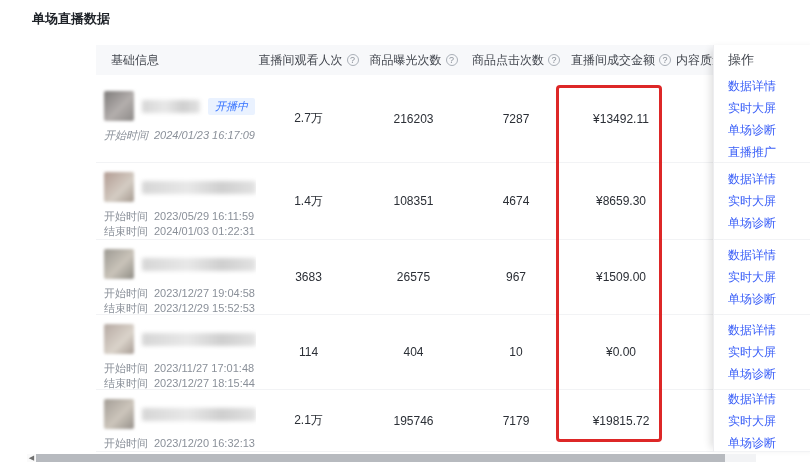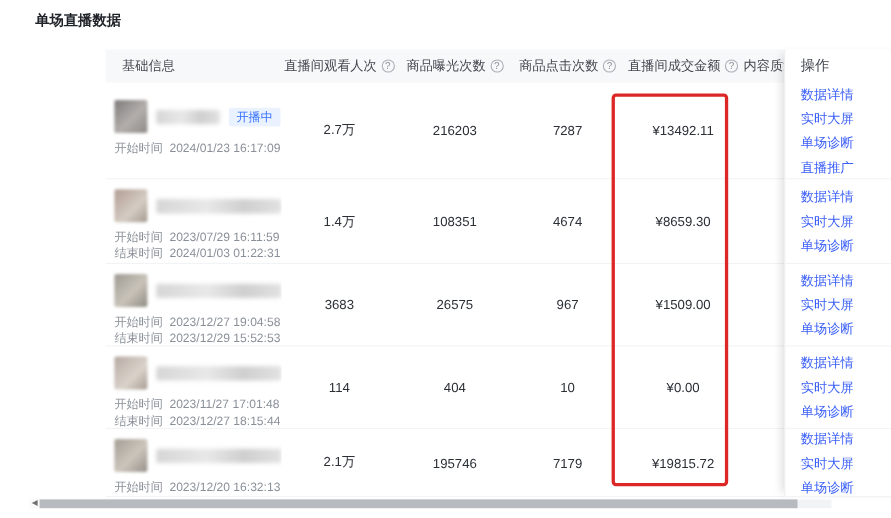--- a/index.html
+++ b/index.html
@@ -20,21 +20,21 @@
   .c-gmv   { width:110px; }
   .c-quality { flex:1; overflow:hidden; }
   .info { display:inline-block; width:12px; height:12px; border:1px solid #aab0b8; border-radius:50%;
           font-size:9px; line-height:10px; text-align:center; color:#8a9099; margin-left:4px; flex-shrink:0; cursor:pointer; }
   .info::after { content:"?"; }
 
   .row { display:flex; border-bottom:1px solid #f2f3f5; position:relative; }
   .h-r1 { height:88px; } .h-r2 { height:77px; } .h-r3 { height:75px; } .h-r4 { height:75px; } .h-r5 { height:62px; }
   .cell { display:flex; align-items:center; justify-content:center; font-size:12px; color:#2b2f36; }
   .basic { display:block; padding:9px 0 0 8px; overflow:hidden; }
-  .row.h-r1 .basic { padding-top:16px; }
+  .row.h-r1 .basic { padding-top:16px;font-style:italic; }
   .line1 { display:flex; align-items:center; gap:8px; }
   .thumb { width:30px; height:30px; border-radius:2px; flex-shrink:0; filter:blur(1.5px); }
   .row:nth-of-type(2) .thumb { background:linear-gradient(135deg,#7e7b7a,#b3aeac 55%,#8d8a88); }
   .row:nth-of-type(3) .thumb { background:linear-gradient(135deg,#b29c93,#d4ccc3 60%,#a59a90); }
   .row:nth-of-type(4) .thumb { background:linear-gradient(135deg,#9c9992,#c9c3b9 55%,#8f8c85); }
   .row:nth-of-type(5) .thumb { background:linear-gradient(135deg,#b5a9a2,#dad3ca 60%,#a79c94); }
   .row:nth-of-type(6) .thumb { background:linear-gradient(135deg,#a39d96,#ccc5bb 55%,#96908a); }
   .bar { height:13px; border-radius:2px; background:linear-gradient(90deg,#d6d6d6,#e8e8e8 40%,#cfcfcf 70%,#e2e2e2); filter:blur(2px); }
   .badge { font-size:11px; color:#3370ff; background:#eaf2ff; padding:1px 7px; border-radius:2px; white-space:nowrap; }
   .times { margin-top:7px; font-size:11px; color:#8a9099; }
@@ -106,21 +106,21 @@
     <div class="cell c-quality"></div>
   </div>
 
   <div class="row h-r2">
     <div class="c-basic basic">
       <div class="line1">
         <div class="thumb"></div>
         <div class="bar" style="width:160px"></div>
       </div>
       <div class="times">
-        <div><span class="tlabel">开始时间</span><span>2023/07/29 16:11:59</span></div>
+        <div><span class="tlabel">开始时间</span><span>2023/05/29 16:11:59</span></div>
         <div><span class="tlabel">结束时间</span><span>2024/01/03 01:22:31</span></div>
       </div>
     </div>
     <div class="cell c-views">1.4万</div>
     <div class="cell c-expo">108351</div>
     <div class="cell c-click">4674</div>
     <div class="cell c-gmv">¥8659.30</div>
     <div class="cell c-quality"></div>
   </div>
 

